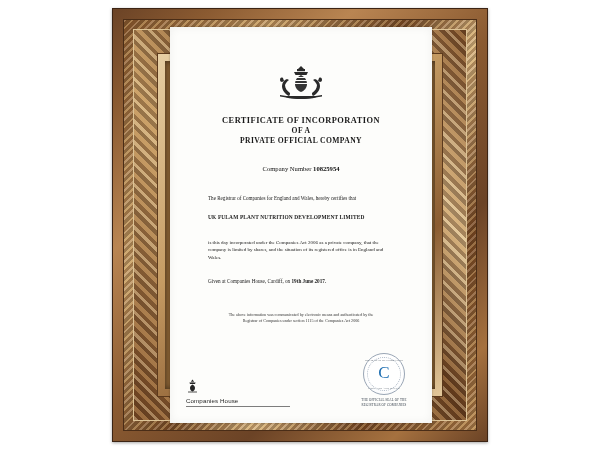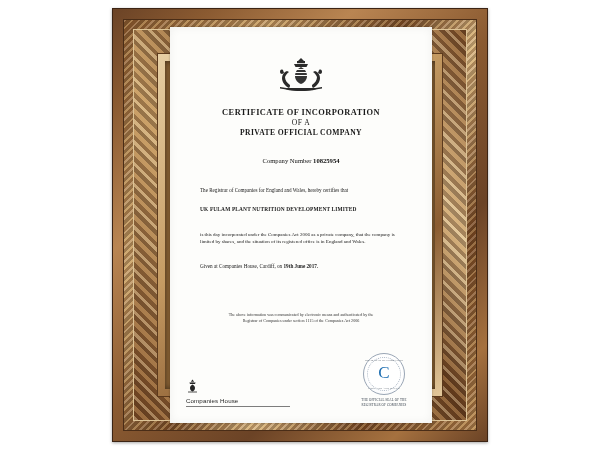--- a/index.html
+++ b/index.html
@@ -97,21 +97,21 @@
   
   .paper {
     position: absolute;
     left: 170px;
     top: 27px;
     width: 262px;
     height: 396px;
     background: #fdfdfb;
     box-shadow: inset 0 0 10px rgba(0,0,0,.06), 0 0 2px rgba(0,0,0,.3);
     box-sizing: border-box;
-    padding: 8px;
+    padding: 16px;
     overflow: hidden;
   }
 
   .crest {
     margin: 0 auto;
     padding-top: 22px;
     width: 54px;
     display: block;
   }
   .crest svg { display: block; width: 54px; height: 38px; }
@@ -124,21 +124,21 @@
   .cert-title .l1 {
     font-size: 8.4px;
     letter-spacing: .45px;
     font-weight: bold;
     display: block;
     line-height: 11px;
   }
   .cert-title .l2 {
     font-size: 7.6px;
     letter-spacing: .4px;
-    font-weight: normal;
+    font-weight: bold;
     display: block;
     line-height: 10px;
   }
   .cert-title .l3 {
     font-size: 7.6px;
     letter-spacing: .4px;
     font-weight: bold;
     display: block;
     line-height: 10px;
   }

